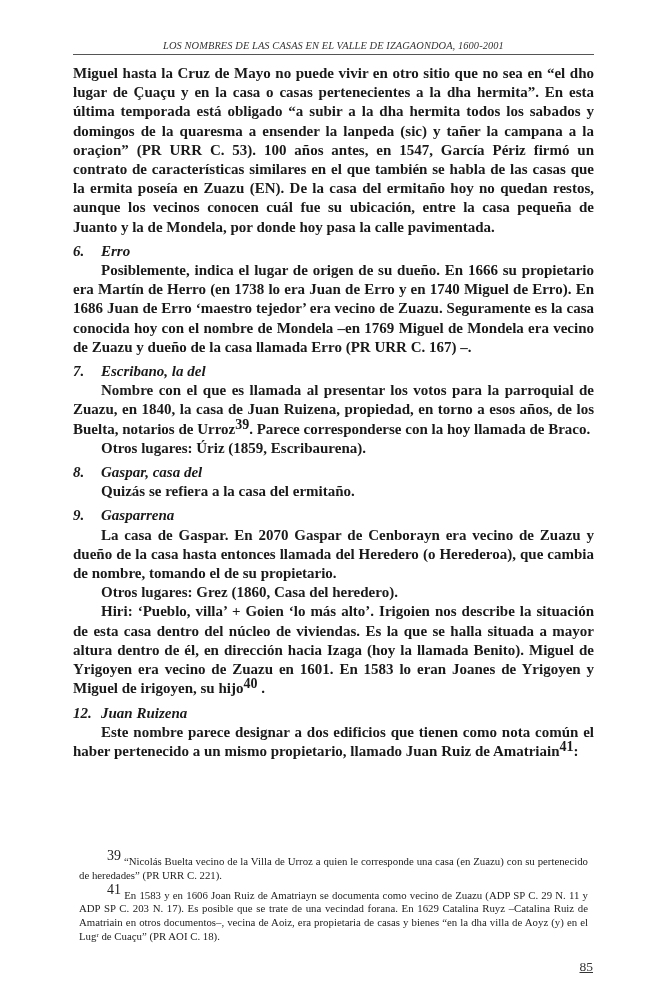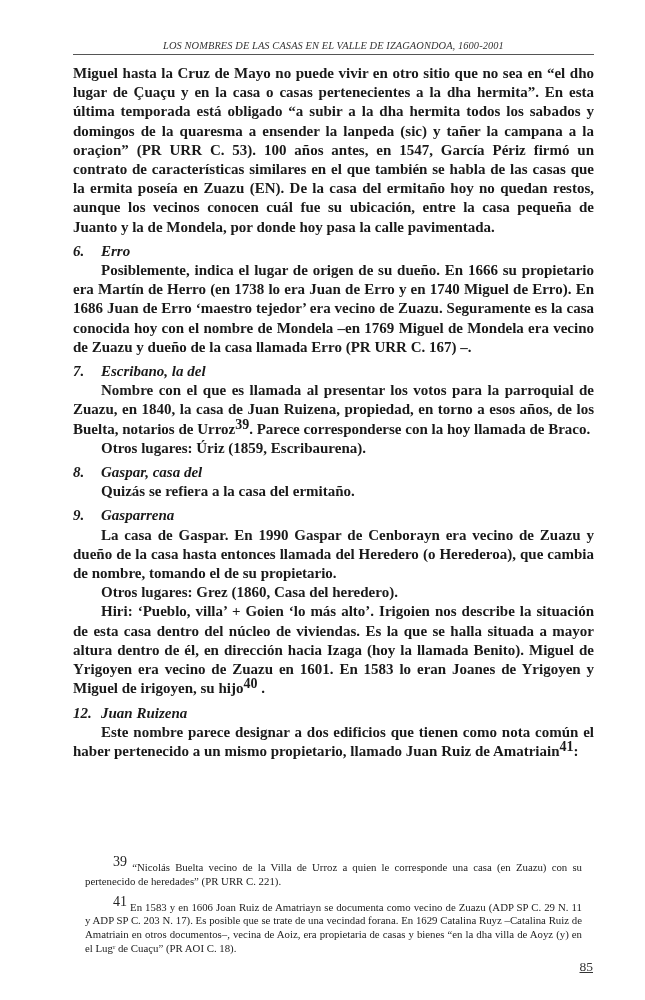--- a/index.html
+++ b/index.html
@@ -11,42 +11,42 @@
          color:#333; padding-bottom:3px; border-bottom:1px solid #555; }
   .body { position:absolute; left:73px; width:521px; top:64px;
           font-size:15px; line-height:19.2px; text-align:justify;font-weight:bold; }
   .body p { margin:0; }
   .indent { text-indent:28px; }
   .entry-head { font-style:italic; margin-top:5px !important; }
   .entry-head .num { display:inline-block; width:28px; font-style:italic; }
   sup { font-size:14px; line-height:0; vertical-align:5px; }
   .footnotes { position:absolute; left:73px; width:521px; top:849px;
           font-size:10.8px; line-height:13.8px; text-align:justify; color:#222; }
-  .footnotes p { margin:12px; text-indent:28px; }
+  .footnotes p { margin:6px; text-indent:28px; }
   .folio-left { position:absolute; left:74px; top:997px; font-size:13.5px; color:#333; }
   .folio-right { position:absolute; right:52px; top:959px; font-size:13.5px; color:#333;text-decoration:underline; }
 </style>
 </head>
 <body>
 
 <div class="page">
   <div class="running-head">LOS NOMBRES DE LAS CASAS EN EL VALLE DE IZAGAONDOA, 1600-2001</div>
 
   <div class="body">
     <p>Miguel hasta la Cruz de Mayo no puede vivir en otro sitio que no sea en “el dho lugar de Çuaçu y en la casa o casas pertenecientes a la dha hermita”. En esta última temporada está obligado “a subir a la dha hermita todos los sabados y domingos de la quaresma a ensender la lanpeda (sic) y tañer la campana a la oraçion” (PR URR C. 53). 100 años antes, en 1547, García Périz firmó un contrato de características similares en el que también se habla de las casas que la ermita poseía en Zuazu (EN). De la casa del ermitaño hoy no quedan restos, aunque los vecinos conocen cuál fue su ubicación, entre la casa pequeña de Juanto y la de Mondela, por donde hoy pasa la calle pavimentada.</p>
     <div id="entries">
         <p class="entry-head"><span class="num">6.</span><span>Erro</span></p>
         <p class="indent"><span>Posiblemente, indica el lugar de origen de su dueño. En 1666 su propietario era Martín de Herro (en 1738 lo era Juan de Erro y en 1740 Miguel de Erro). En 1686 Juan de Erro ‘maestro tejedor’ era vecino de Zuazu. Seguramente es la casa conocida hoy con el nombre de Mondela –en 1769 Miguel de Mondela era vecino de Zuazu y dueño de la casa llamada Erro (PR URR C. 167) –.</span></p>
         <p class="entry-head"><span class="num">7.</span><span>Escribano, la del</span></p>
         <p class="indent"><span>Nombre con el que es llamada al presentar los votos para la parroquial de Zuazu, en 1840, la casa de Juan Ruizena, propiedad, en torno a esos años, de los Buelta, notarios de Urroz</span><sup>39</sup><span>. Parece corresponderse con la hoy llamada de Braco.</span></p>
         <p class="indent"><span>Otros lugares: Úriz (1859, Escribaurena).</span></p>
         <p class="entry-head"><span class="num">8.</span><span>Gaspar, casa del</span></p>
         <p class="indent"><span>Quizás se refiera a la casa del ermitaño.</span></p>
         <p class="entry-head"><span class="num">9.</span><span>Gasparrena</span></p>
-        <p class="indent"><span>La casa de Gaspar. En 1990 Gaspar de Cenborayn era vecino de Zuazu y dueño de la casa hasta entonces llamada del Heredero (o Herederoa), que cambia de nombre, tomando el de su propietario.</span></p>
+        <p class="indent"><span>La casa de Gaspar. En 2070 Gaspar de Cenborayn era vecino de Zuazu y dueño de la casa hasta entonces llamada del Heredero (o Herederoa), que cambia de nombre, tomando el de su propietario.</span></p>
         <p class="indent"><span>Otros lugares: Grez (1860, Casa del heredero).</span></p>
         <p class="indent"><span>Hiri: ‘Pueblo, villa’ + Goien ‘lo más alto’. Irigoien nos describe la situación de esta casa dentro del núcleo de viviendas. Es la que se halla situada a mayor altura dentro de él, en dirección hacia Izaga (hoy la llamada Benito). Miguel de Yrigoyen era vecino de Zuazu en 1601. En 1583 lo eran Joanes de Yrigoyen y Miguel de irigoyen, su hijo</span><sup>40</sup><span> .</span></p>
         <p class="entry-head"><span class="num">12.</span><span>Juan Ruizena</span></p>
         <p class="indent"><span>Este nombre parece designar a dos edificios que tienen como nota común el haber pertenecido a un mismo propietario, llamado Juan Ruiz de Amatriain</span><sup>41</sup><span>:</span></p>
       </div>
   </div>
 
   <div class="footnotes">
     <div id="footnote-list">
         <p><sup>39</sup><span> </span><span>“Nicolás Buelta vecino de la Villa de Urroz a quien le corresponde una casa (en Zuazu) con su pertenecido de heredades” (PR URR C. 221).</span></p>

